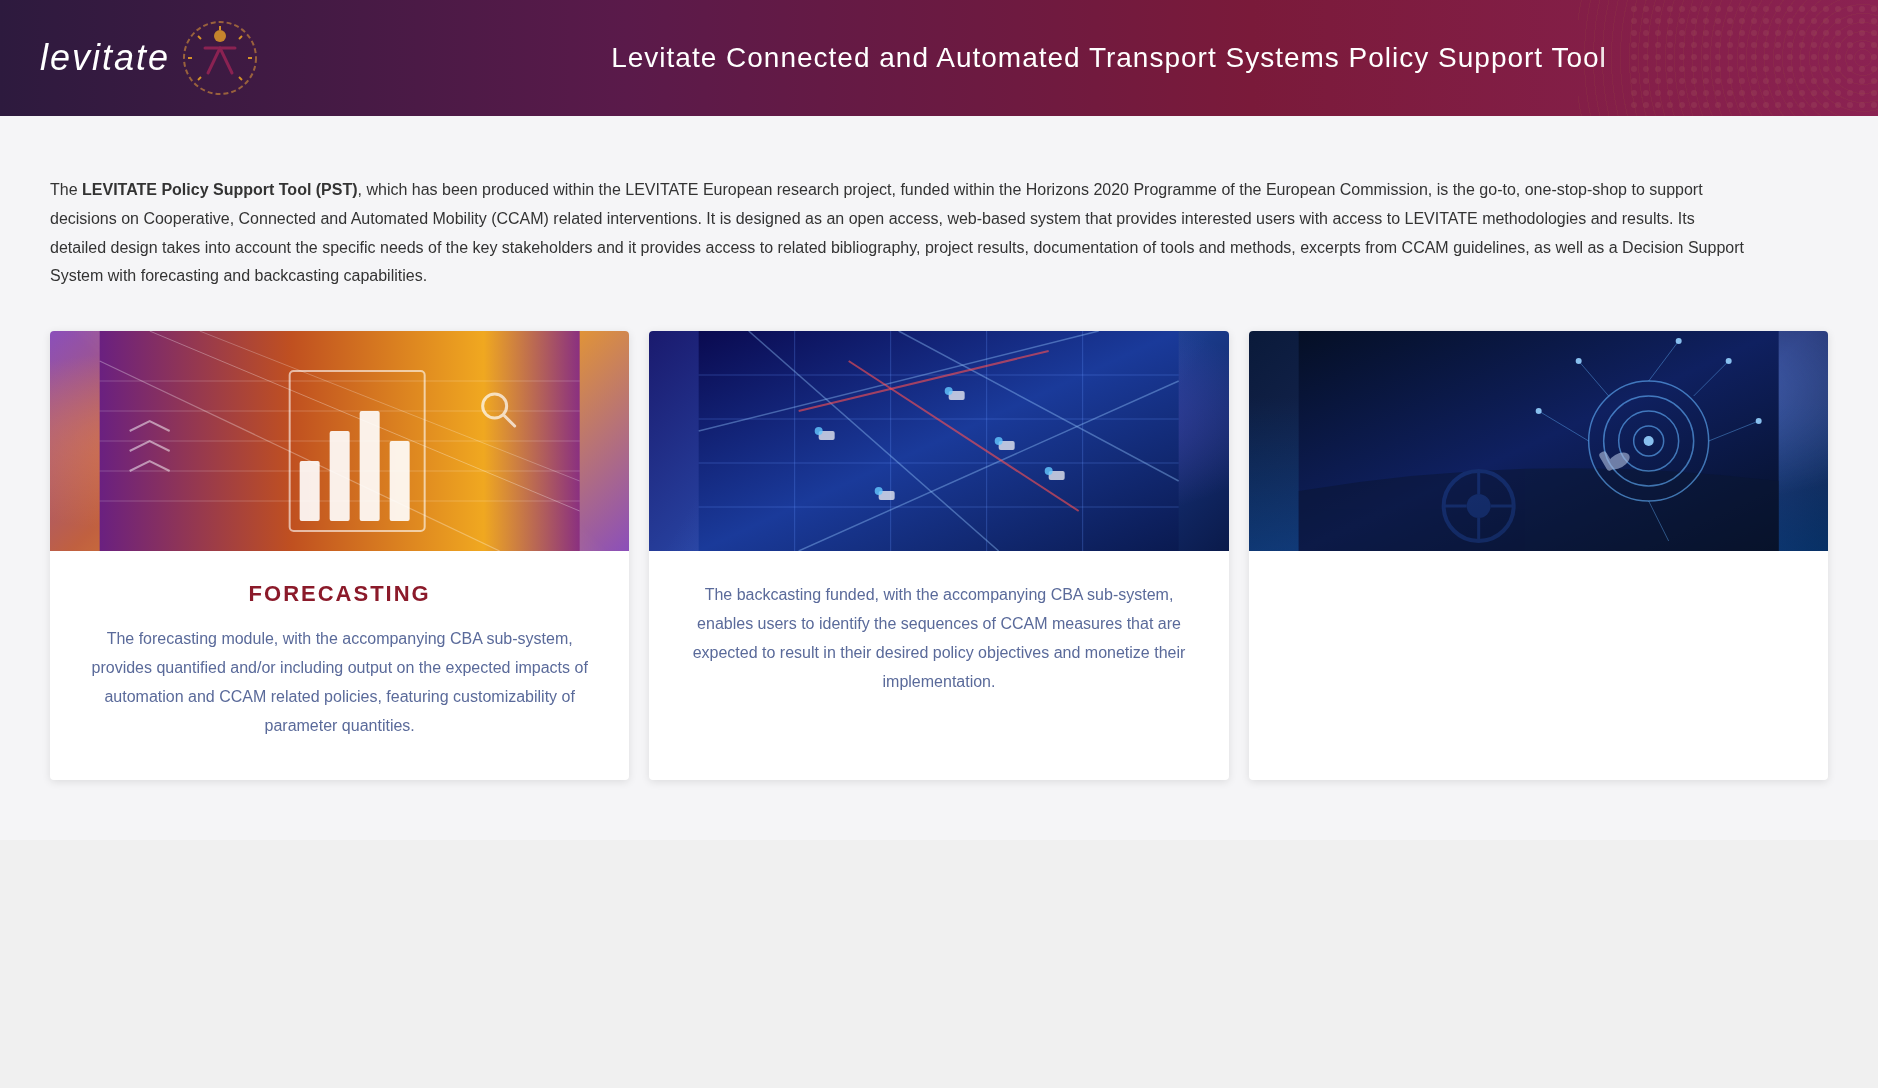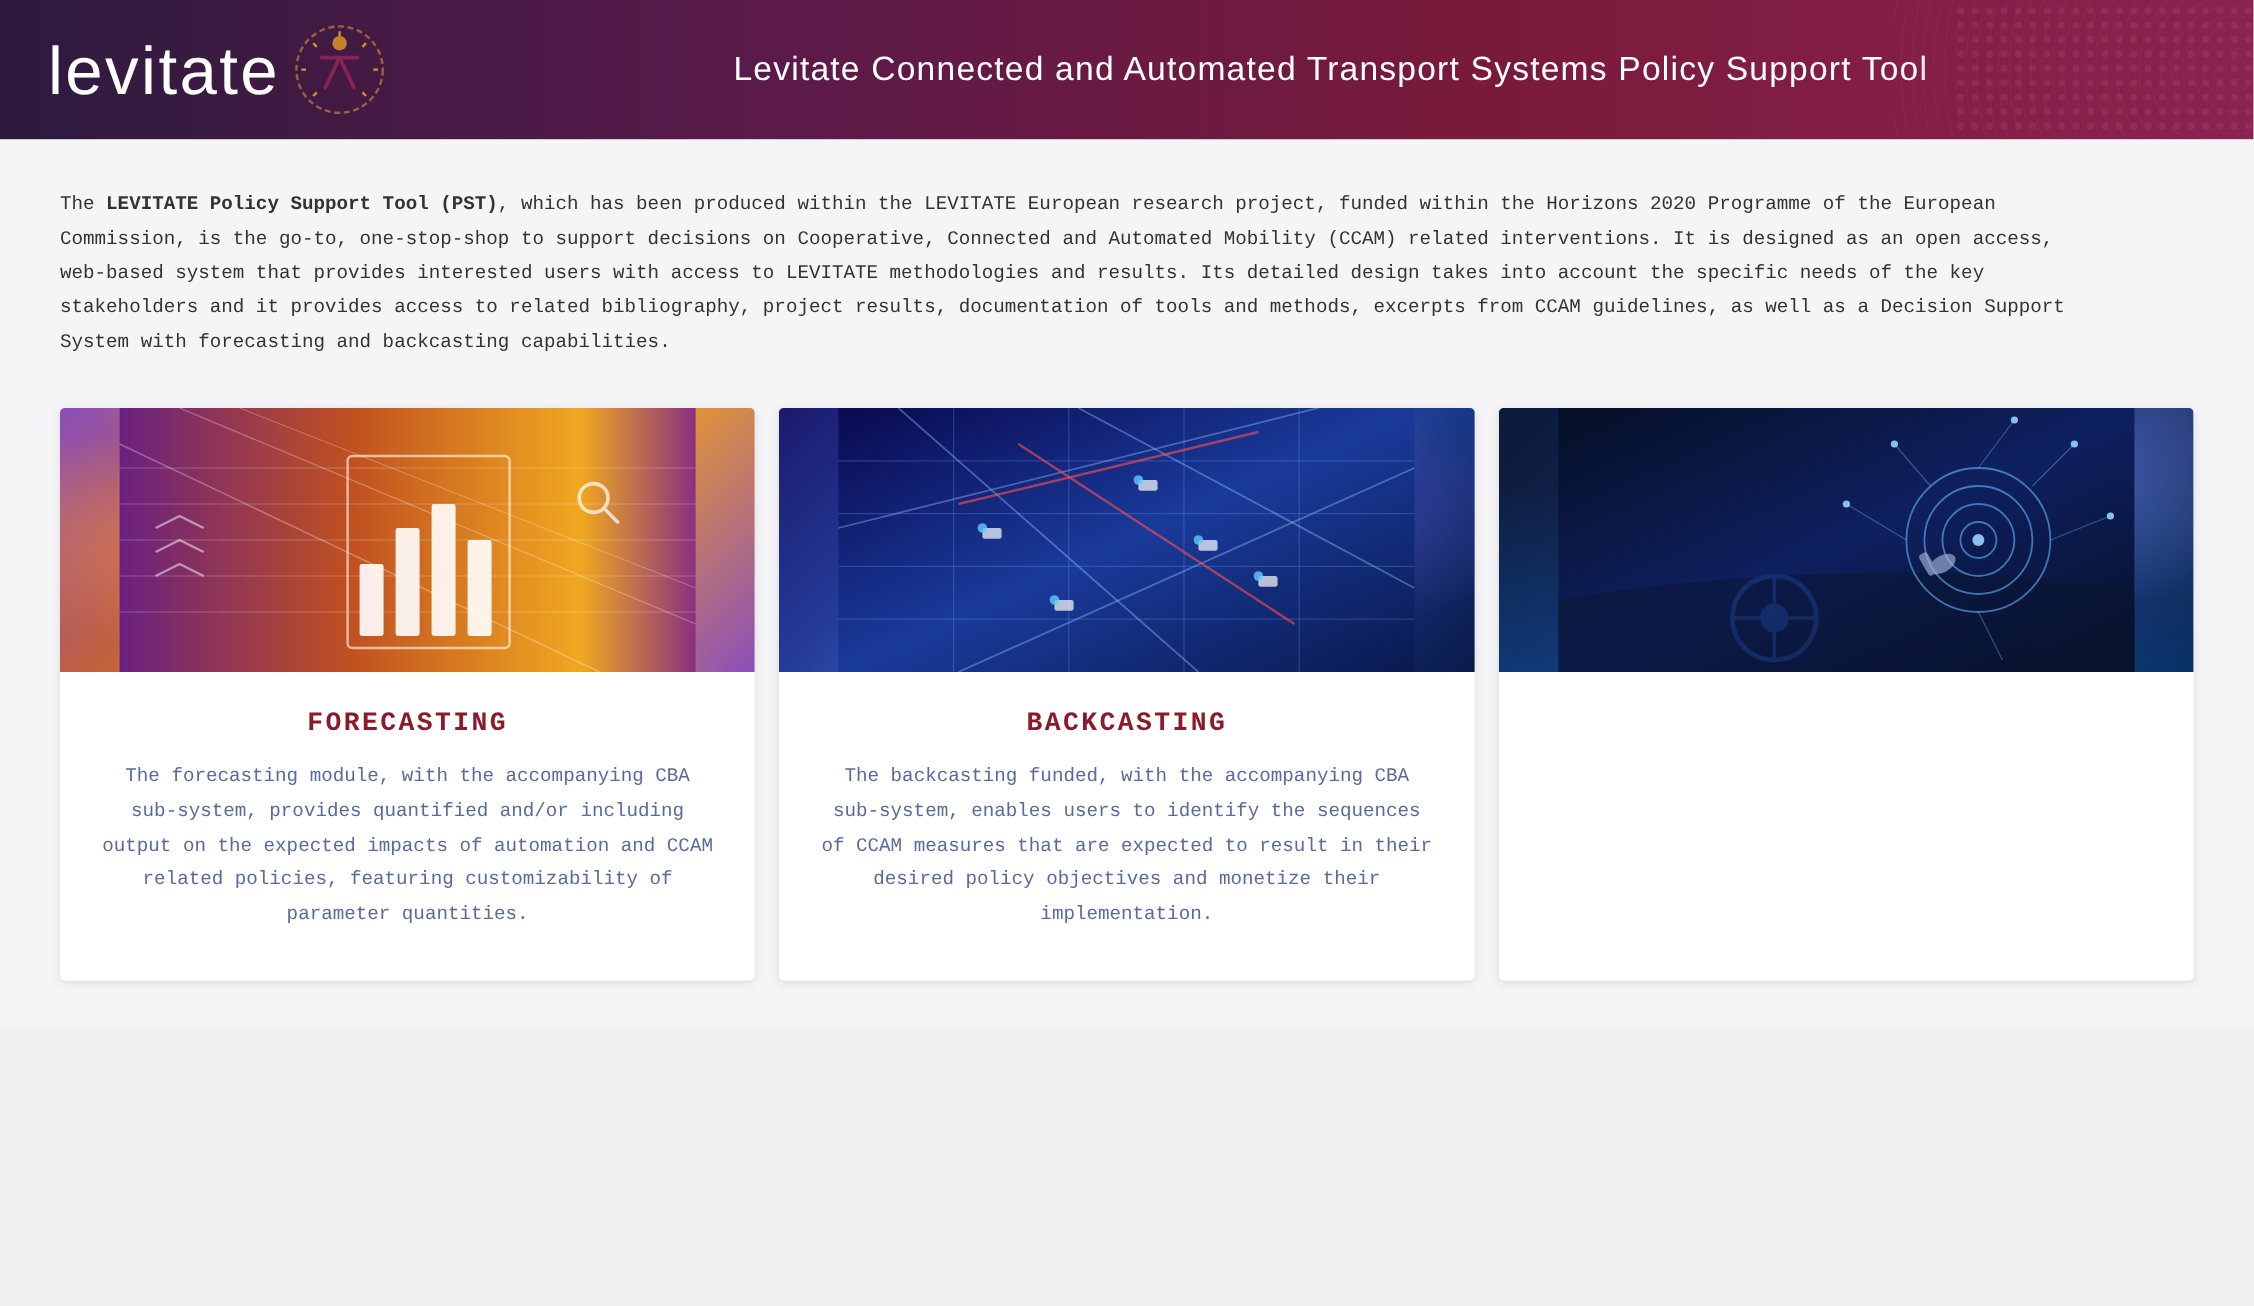--- a/index.html
+++ b/index.html
@@ -38,45 +38,45 @@
 
     .logo-area {
       display: flex;
       align-items: center;
       gap: 10px;
       min-width: 340px;
     }
 
     .logo-text {
       color: white;
-      font-size: 56px;
+      font-size: 36px;
       font-weight: 300;
       letter-spacing: 2px;
+      font-style: italic;
     }
 
     .logo-icon {
       width: 80px;
       height: 80px;
       position: relative;
     }
 
     .header-title {
       color: white;
       font-size: 28px;
       font-weight: 300;
       letter-spacing: 1px;
       text-align: center;
       flex: 1;
     }
 
     
     .main-content {
       background: #f5f5f7;
-      padding: 40px 50px;
-      font-family: Liberation Mono, monospace;
+      padding: 60px 50px;
     }
 
     .intro-text {
       font-size: 16px;
       line-height: 1.8;
       color: #333;
       margin-bottom: 40px;
       max-width: 1700px;
     }
 
@@ -355,21 +355,20 @@
               <circle cx="120" cy="100" r="4"></circle>
               <circle cx="250" cy="60" r="4"></circle>
               <circle cx="350" cy="140" r="4"></circle>
               <circle cx="180" cy="160" r="4"></circle>
               <circle cx="300" cy="110" r="4"></circle>
             </g>
           </svg>
         </div>
       </div>
       <div class="card-body">
-        <h2 class="card-title">BACKCASTING</h2>
         <p class="card-description">The backcasting funded, with the accompanying CBA sub-system, enables users to identify the sequences of CCAM measures that are expected to result in their desired policy objectives and monetize their implementation.</p>
       </div>
     </div>
 
     <div class="card">
       <div class="card-image knowledge">
         <div class="card-image-content">
           <svg viewBox="0 0 480 220" xmlns="http://www.w3.org/2000/svg" width="100%" height="100%">
             <defs>
               <linearGradient id="kg1" x1="0%" y1="0%" x2="100%" y2="100%">

